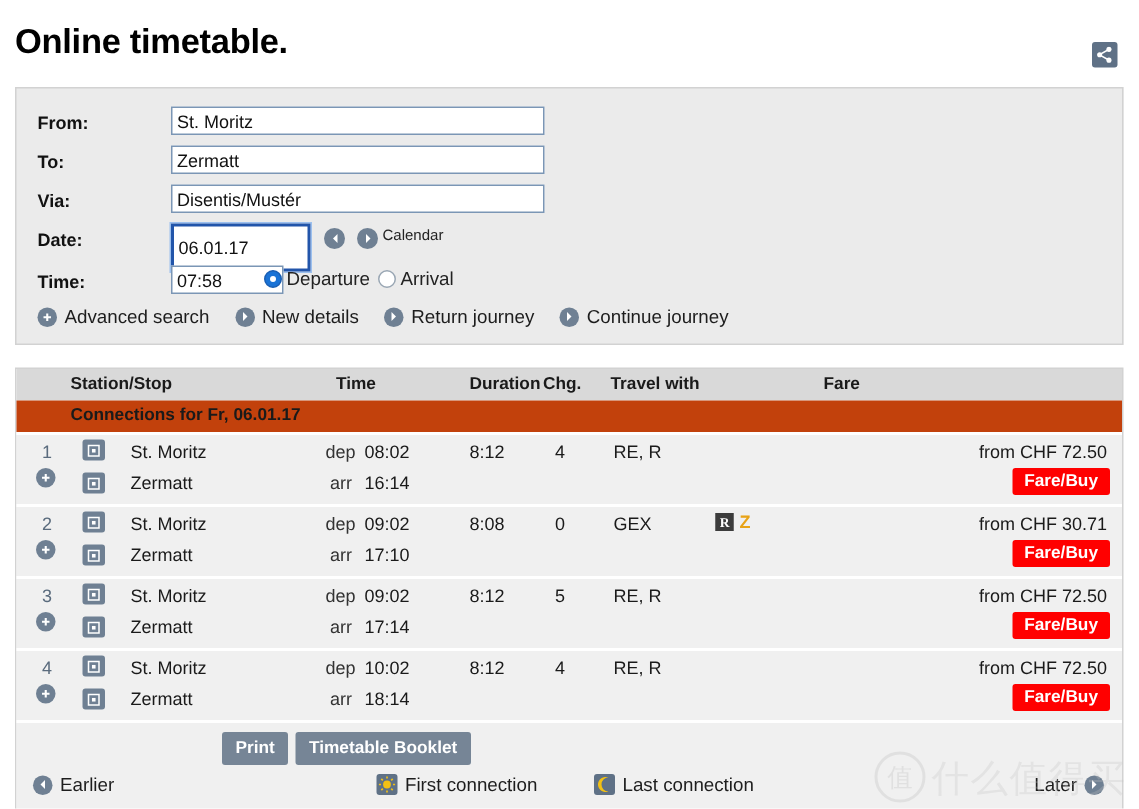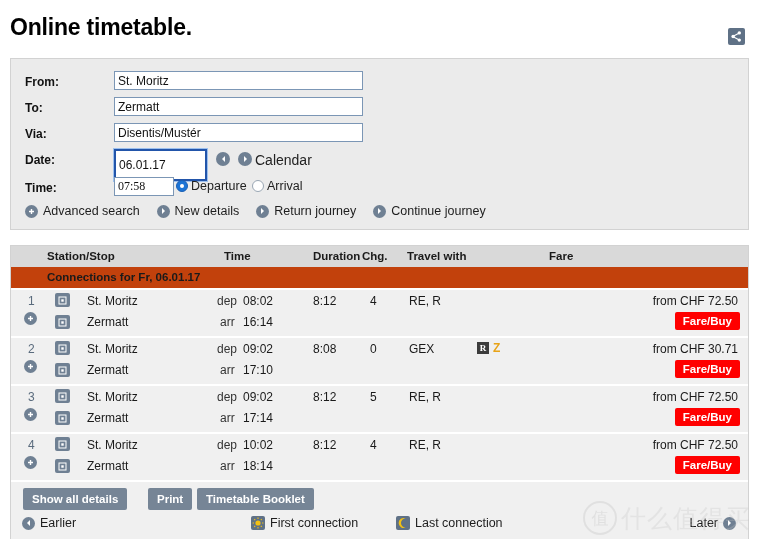--- a/index.html
+++ b/index.html
@@ -87,40 +87,39 @@
     padding: 1px 3px;
     outline: none;
   }
   .txt-input.date {
     width: 93px;
     border: 2px solid #2255aa;
     box-shadow: 0 0 0 1px #9cc0ee;
     height: 32px;
   }
   .txt-input.time {
-    width: 60px;
-    font-family: Liberation Serif, serif;
+    width: 75px;
   }
   .circ-btn {
     position: absolute;
     top: 3px;
     width: 14px;
     height: 14px;
     border-radius: 50%;
     background: #6f8093;
     display: flex;
     align-items: center;
     justify-content: center;
   }
   .circ-btn svg { display:block; }
   .calendar-link {
     position: absolute;
     top: 3px;
     left: 244px;
-    font-size: 14px;
+    font-size: 10px;
     color: #222;
   }
   .radio-wrap {
     position: absolute;
     top: 2px;
     display: flex;
     align-items: center;
     font-size: 12.5px;
     color: #222;
   }
@@ -607,21 +606,20 @@
     <div class="cell c-tdep">10:02</div>
     <div class="cell c-tarr">18:14</div>
     <div class="cell c-dur">8:12</div>
     <div class="cell c-chg">4</div>
     <div class="cell c-trav">RE, R</div>
     <div class="cell c-price">from CHF 72.50</div>
     <button class="fare-buy">Fare/Buy</button>
   </div>
 
   <div class="bottom-bar">
-    <button class="btn-gray" style="left:12px;">Show all details</button>
     <button class="btn-gray" style="left:137px;">Print</button>
     <button class="btn-gray" style="left:186px;">Timetable Booklet</button>
 
     <div class="nav-link" style="left:11px;">
       <span class="circ-ic">
         <svg width="7" height="8" viewBox="0 0 7 8">
             <path d="M5 1 L2 4 L5 7 Z" fill="#ffffff"></path>
           </svg>
       </span>
       <span>Earlier</span>

